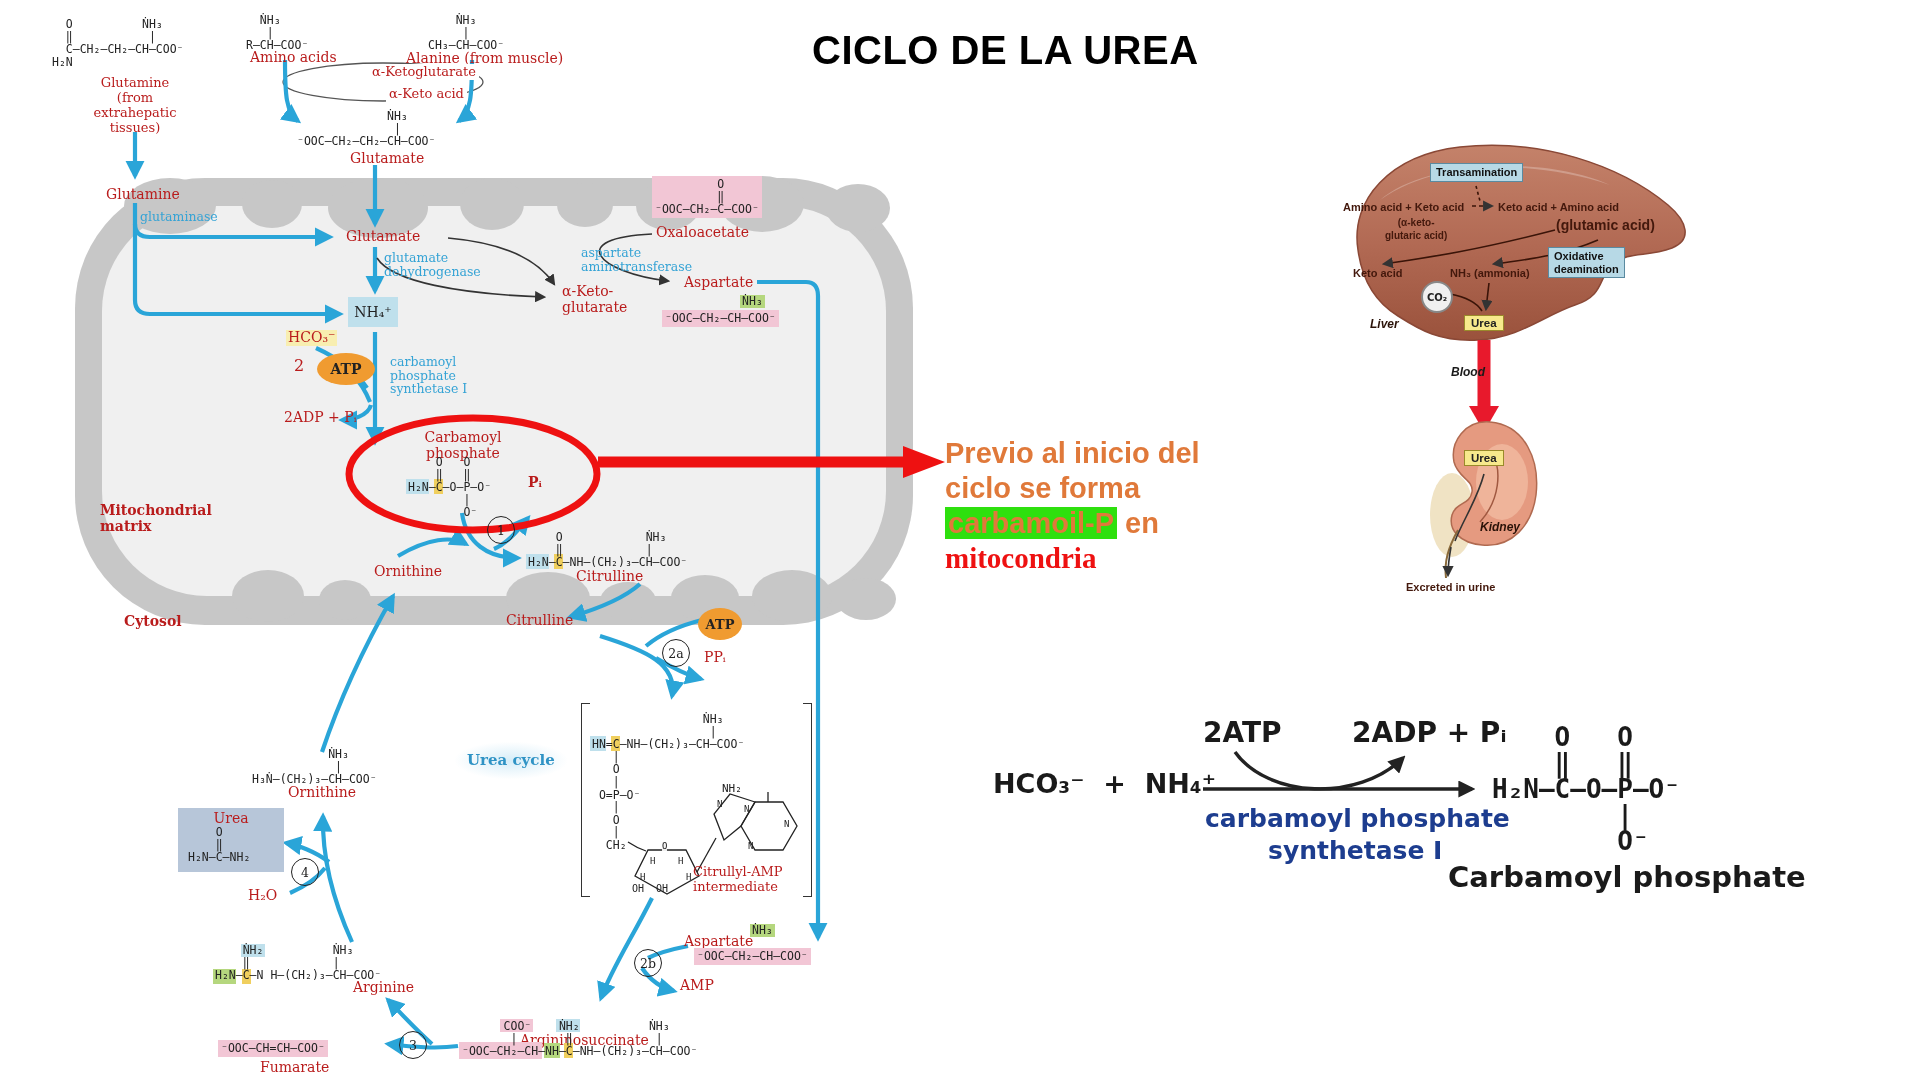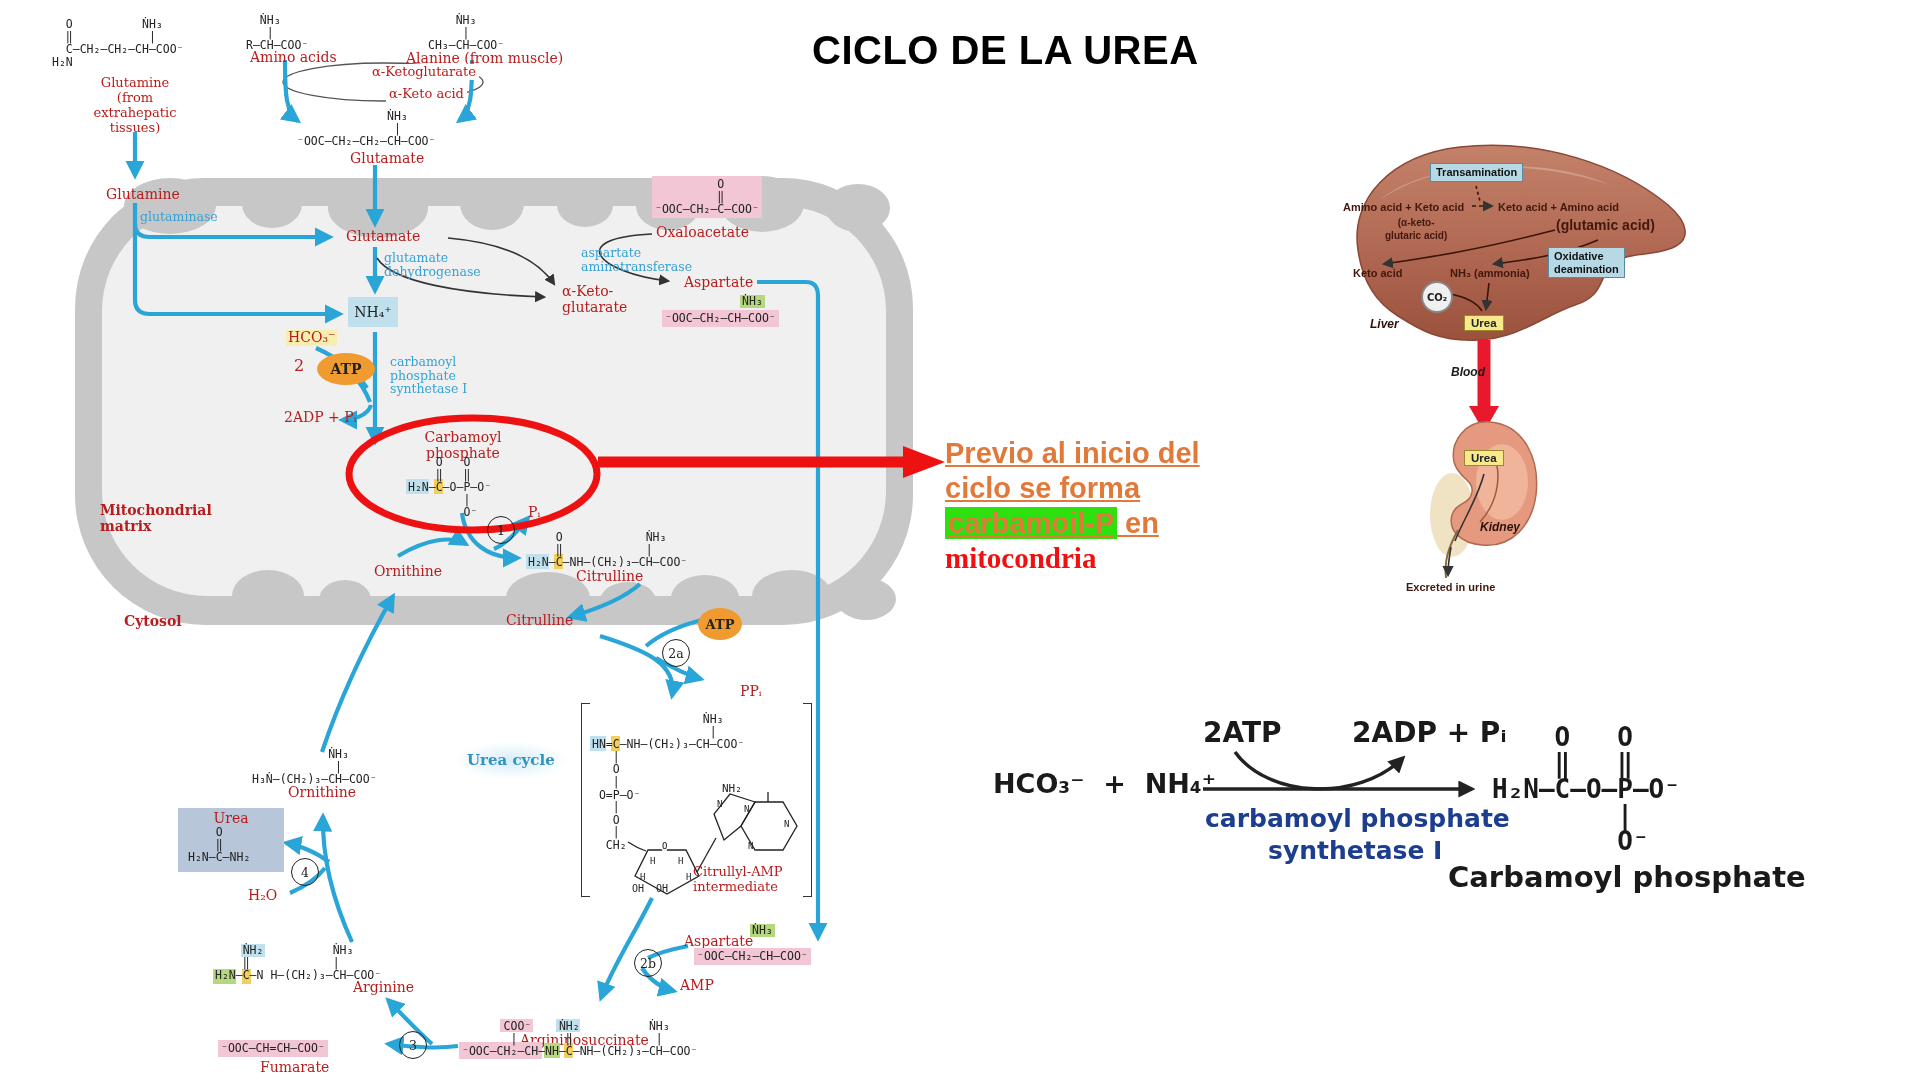--- a/index.html
+++ b/index.html
@@ -13,21 +13,21 @@
   .hl{position:absolute;z-index:1;}
   .pinkbg{background:#f2c6d5;padding:2px 3px;}
   .greenbg{background:#b5d77e;padding:0 2px;}
   .step{position:absolute;width:26px;height:26px;border:1.6px solid #222;border-radius:50%;display:flex;align-items:center;justify-content:center;font-size:12.5px;color:#222;font-family:"DejaVu Serif",serif;z-index:2;}
   .atp{position:absolute;background:#f09b30;border-radius:50%;display:flex;align-items:center;justify-content:center;font-weight:bold;color:#222;font-family:"DejaVu Serif",serif;z-index:2;}
   .box{position:absolute;z-index:2;}
   .nh4box{background:#bfe0ec;font-size:14px;display:flex;align-items:center;justify-content:center;color:#222;}
   .ureabox{background:#b7c6d9;}
   .title{position:absolute;font-family:"Liberation Sans",sans-serif;font-weight:bold;color:#000;font-size:40px;letter-spacing:0.5px;z-index:2;}
   .anno{position:absolute;font-family:"Liberation Sans",sans-serif;font-weight:bold;font-size:29px;line-height:35px;white-space:pre;z-index:2;}
-  .anno-orange{color:#e0793a;text-decoration:underline;}
+  .anno-orange{color:#e0793a;}
   .anno-red{color:#ee1111;}
   .greenhl{background:#2ee00e;padding:0 3px;}
   .lv{position:absolute;font-family:"Liberation Sans",sans-serif;font-weight:bold;color:#43180c;font-size:11px;line-height:12.5px;white-space:pre;z-index:2;}
   .bluebox{background:#b7d9e6;border:1px solid #5a8aa0;padding:2px 5px;color:#111;}
   .ybox{position:absolute;background:#f7e98c;border:1.5px solid #9a8a2a;font:bold 11.5px "Liberation Sans",sans-serif;padding:1px 6px;color:#222;z-index:2;}
   .rx{position:absolute;font-family:"DejaVu Sans",sans-serif;font-weight:bold;color:#1a1a1a;white-space:pre;z-index:2;}
   .rxnavy{color:#1d3d8f;}
   .rxs{position:absolute;white-space:pre;font-family:"DejaVu Sans Mono",monospace;font-weight:bold;font-size:26px;line-height:26px;color:#1a1a1a;z-index:2;}
   .bracketL{position:absolute;width:8px;border-left:1.6px solid #333;border-top:1.6px solid #333;border-bottom:1.6px solid #333;z-index:2;}
   .bracketR{position:absolute;width:8px;border-right:1.6px solid #333;border-top:1.6px solid #333;border-bottom:1.6px solid #333;z-index:2;}
@@ -234,31 +234,31 @@
 synthetase I</div>
 <div class="t" style="left:284px;top:410px;">2ADP + Pᵢ</div>
 <div class="t ctr" style="left:408px;top:430px;width:110px;">Carbamoyl
 phosphate</div>
 <div class="s" style="left:408px;top:456px;z-index:2;">    O   O
     ‖   ‖
 H₂N—C—O—P—O⁻
         |
         O⁻</div>
 <div class="step" style="left:487px;top:516px;">1</div>
-<div class="t" style="left:528px;top:505px;">Pᵢ</div>
+<div class="t" style="left:528px;top:475px;font-weight:bold;">Pᵢ</div>
 <div class="t" style="left:374px;top:564px;">Ornithine</div>
 <div class="s" style="left:528px;top:531px;z-index:2;">    O            ṄH₃
     ‖            |
 H₂N—C—NH—(CH₂)₃—CH—COO⁻</div>
 <div class="t" style="left:576px;top:569px;">Citrulline</div>
 
 <div class="t" style="left:506px;top:613px;">Citrulline</div>
 <div class="atp" style="left:698px;top:608px;width:44px;height:32px;font-size:13px;">ATP</div>
 <div class="step" style="left:662px;top:639px;">2a</div>
-<div class="t" style="left:704px;top:684px;margin-left:36px;">PPᵢ</div>
+<div class="t" style="left:704px;top:650px;">PPᵢ</div>
 <div class="ureacycle" style="left:455px;top:742px;">Urea
 cycle</div>
 <div class="bracketL" style="left:581px;top:703px;height:192px;"></div>
 <div class="bracketR" style="left:803px;top:703px;height:192px;"></div>
 <div class="s" style="left:592px;top:713px;z-index:2;">                ṄH₃
                  |
 HN=C—NH—(CH₂)₃—CH—COO⁻
    |
    O
    |

